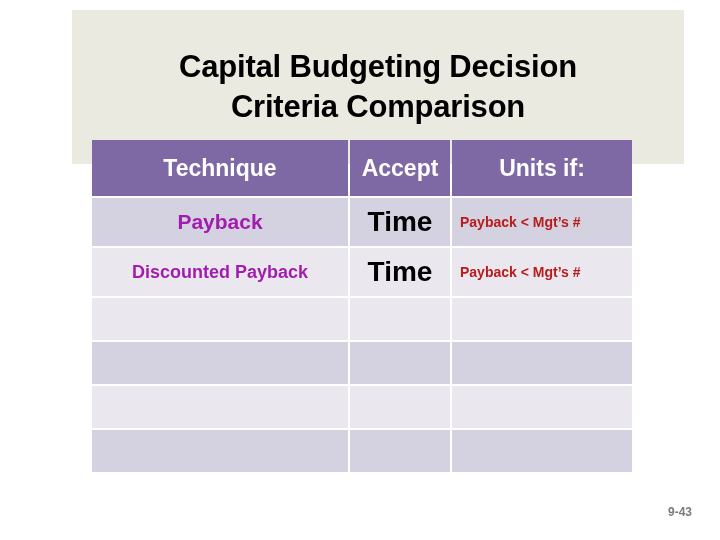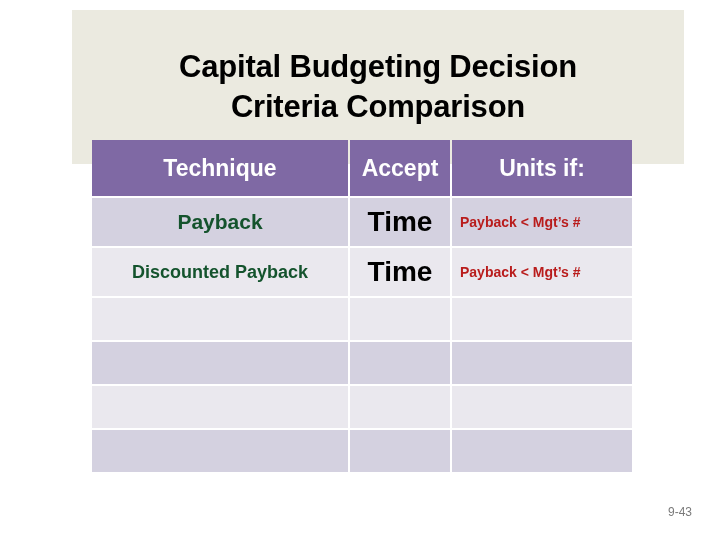--- a/index.html
+++ b/index.html
@@ -76,21 +76,21 @@
 
   
   tbody tr { height: 42px; }
   tbody tr.band-dark  td { background: #d4d1e0; }
   tbody tr.band-light td { background: #eae8ee; }
 
   td.c-technique {
     text-align: center;
     font-size: 18px;
     font-weight: bold;
-    color: #14532d;
+    color: #a21caf;
   }
   td.c-technique.big { font-size: 21px; }
   td.c-units {
     text-align: center;
     font-size: 28px;
     font-weight: bold;
     color: #000000;
   }
   td.c-accept {
     text-align: left;
@@ -100,21 +100,21 @@
     padding-left: 8px;
   }
 
   
   #slide-number {
     position: absolute;
     right: 28px;
     top: 505px;
     font-size: 12px;
     color: #7a7a7a;
-    font-weight: normal;
+    font-weight: bold;
   }
 </style>
 </head>
 <body>
 
 <div id="title-banner">
   <div id="title-text">Capital Budgeting Decision
 Criteria Comparison</div>
 </div>
 

